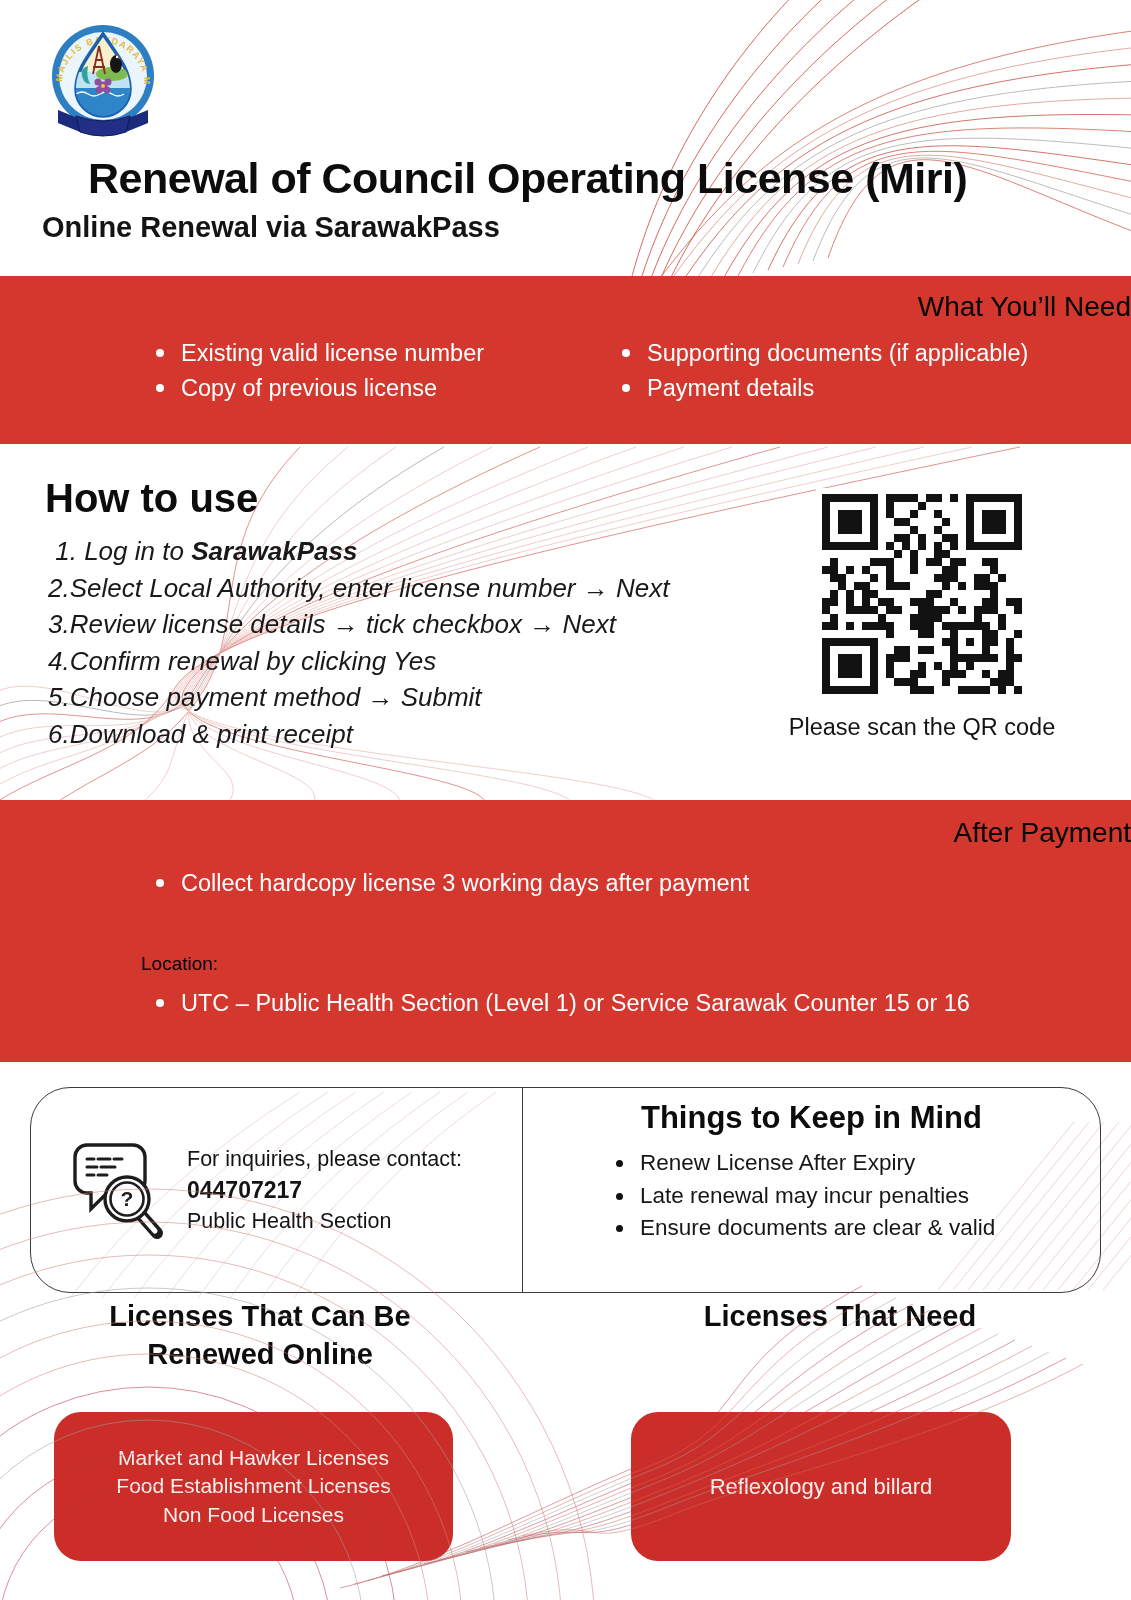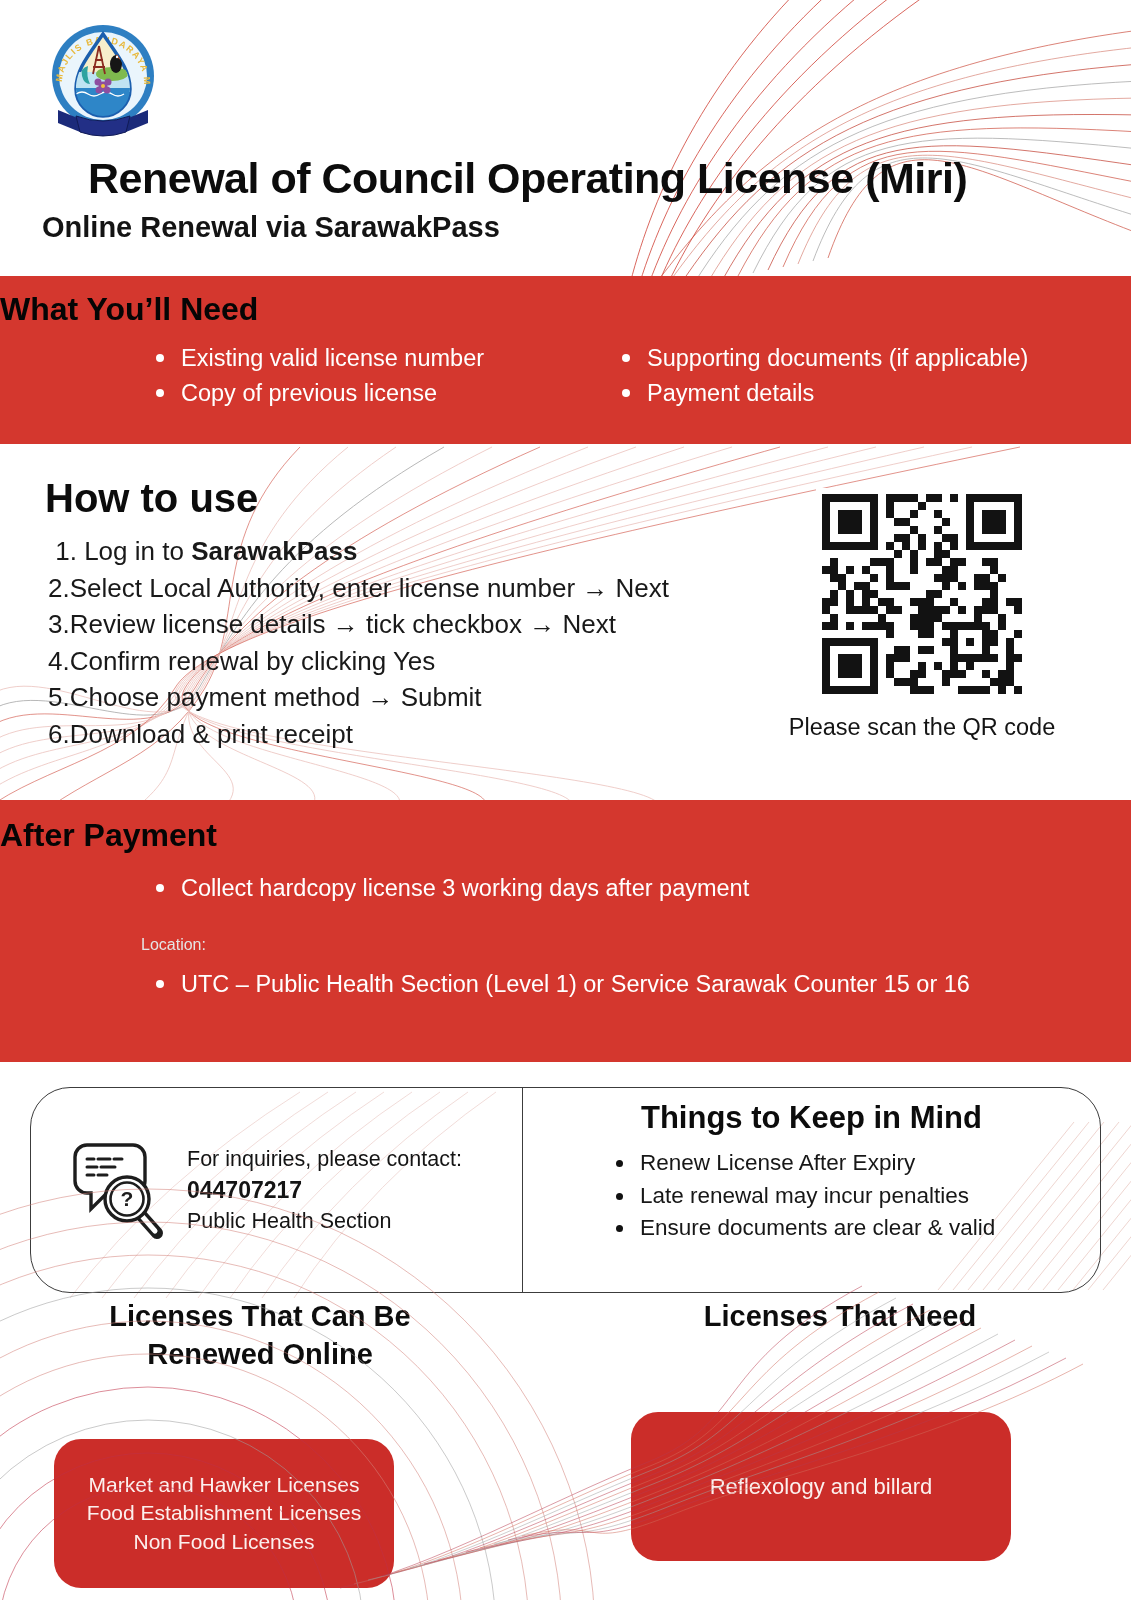--- a/index.html
+++ b/index.html
@@ -14,63 +14,63 @@
   #deco-front { z-index:3; }
 
   
   #logo { left:46px; top:22px; width:114px; height:120px; }
   #title { left:40px; top:154px; width:1080px; font-size:43px; font-weight:800; letter-spacing:-0.5px; color:#0c0c0c; white-space:nowrap;margin-left:48px; }
   #subtitle { left:42px; top:211px; font-size:29px; color:#141414; white-space:nowrap;font-weight:bold; }
 
   
   .banner { left:0; width:1131px; background:var(--banner-red,#d4372e); }
   #banner1 { top:276px; height:168px; }
-  .banner h2 { text-align:left; font-size:32px; font-weight:700; color:#050505; }
+  .banner h2 { text-align:right; font-size:28px; font-weight:400; color:#050505; }
   #banner1 h2 { padding-top:15px; }
   .need-cols { display:flex; margin-top:13px;padding-left:38px; }
   ul.wlist { list-style:none; }
   ul.wlist li { position:relative; padding-left:31px; font-size:23.5px; line-height:35px; color:#ffffff; white-space:nowrap; }
   ul.wlist li::before { content:""; position:absolute; left:6px; top:13px; width:8px; height:8px; border-radius:50%; background:#fff; }
   #needLeft { margin-left:112px; width:438px; }
   #needRight { margin-left:28px; }
 
   
   #howTitle { left:45px; top:476px; font-size:40px; font-weight:800; color:#0c0c0c; }
-  #howList { left:48px; top:533px; list-style:none; }
+  #howList { left:48px; top:533px; list-style:none;font-style:italic; }
   #howList li { font-size:26px; line-height:36.5px; color:#191919; white-space:pre; }
   #howList b { font-weight:800; }
 
   
   #qr { left:816px; top:488px; width:212px; height:212px; background:#fff; }
   #qrCaption { left:752px; top:714px; width:340px; text-align:center; font-size:23.5px; color:#141414; }
 
   
   #banner2 { top:800px; height:262px; }
   #banner2 h2 { padding-top:17px; }
   #apList { margin-top:17px; margin-left:150px; }
-  #apLoc { display:block; margin-top:21px; margin-left:141px; font-size:16px; line-height:35px; color:#e5e5e5; }
+  #apLoc { display:block; margin-top:45px; margin-left:141px; font-size:19px; line-height:35px; color:#000000; }
   #apList2 { margin-top:5px; margin-left:150px; }
 
   
   #infoBox { left:30px; top:1087px; width:1071px; height:206px; border:1.6px solid #3c3c3c; border-radius:40px; display:flex; background:transparent; }
   .info-left { width:492px; border-right:1.6px solid #3c3c3c; display:flex; align-items:center; padding-left:34px; gap:18px; }
   .contact-text { font-size:21.5px; line-height:31px; color:#141414; }
   .contact-text .phone { font-size:23px; font-weight:800; }
   .info-right { flex:1; padding-top:12px; }
   .info-right h3 { text-align:center; font-size:31px; font-weight:800; color:#0c0c0c; }
   ul.blist { list-style:none; margin-top:11px; padding-left:88px; }
   ul.blist li { position:relative; padding-left:29px; font-size:22.5px; line-height:32.5px; color:#171717; white-space:nowrap; }
   ul.blist li::before { content:""; position:absolute; left:5px; top:13px; width:7px; height:7px; border-radius:50%; background:#111; }
 
   
   .col-header { text-align:center; font-size:29px; font-weight:800; line-height:38px; color:#0d0d0d; }
   #hdrOnline { left:70px; top:1297px; width:380px; }
   #hdrPhysical { left:650px; top:1297px; width:380px; }
   .redbox { background:var(--box-red,#cb2d29); border-radius:27px; display:flex; flex-direction:column; justify-content:center; align-items:center; text-align:center; color:#fcf0ee; }
-  #boxOnline { left:54px; top:1412px; width:340px; height:149px; font-size:21px; line-height:28.5px;margin-top:27px; }
+  #boxOnline { left:54px; top:1412px; width:399px; height:149px; font-size:21px; line-height:28.5px; }
   #boxPhysical { left:631px; top:1412px; width:380px; height:149px; font-size:22px; }
 </style>
 </head>
 <body>
 
 <svg id="deco-back" class="deco">
     <path d="M 648 294 C 740 170, 840 70, 1140 30" stroke="#cf5a4b" fill="none" stroke-opacity="0.75" stroke-width="1"></path>
     <path d="M 663 291 C 752 164, 850 78, 1140 47" stroke="#d98c80" fill="none" stroke-opacity="0.75" stroke-width="1"></path>
     <path d="M 678 288 C 764 158, 860 86, 1140 64" stroke="#c4473a" fill="none" stroke-opacity="0.75" stroke-width="1"></path>
     <path d="M 693 285 C 776 152, 870 94, 1140 81" stroke="#a6a6a6" fill="none" stroke-opacity="0.75" stroke-width="1"></path>

